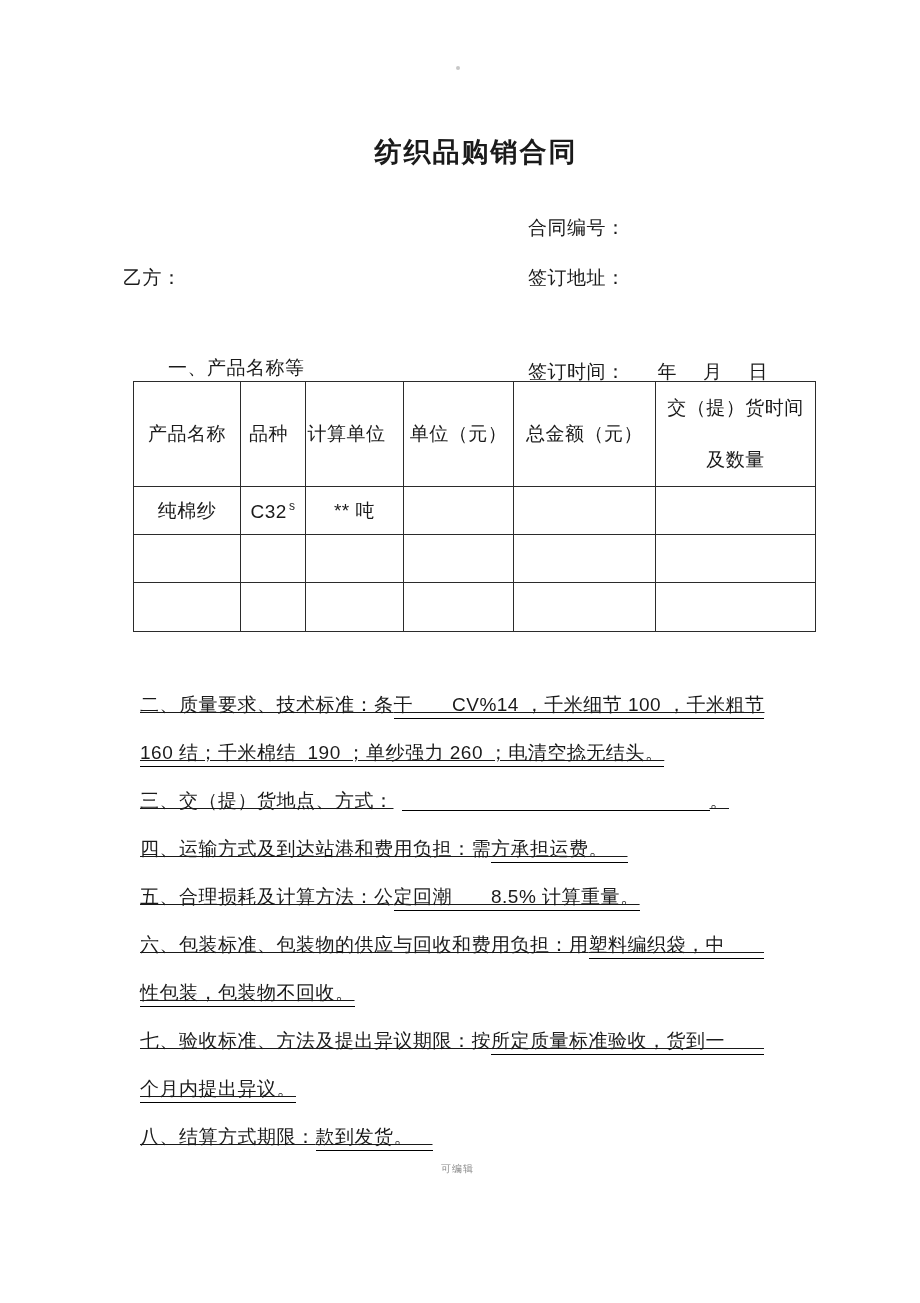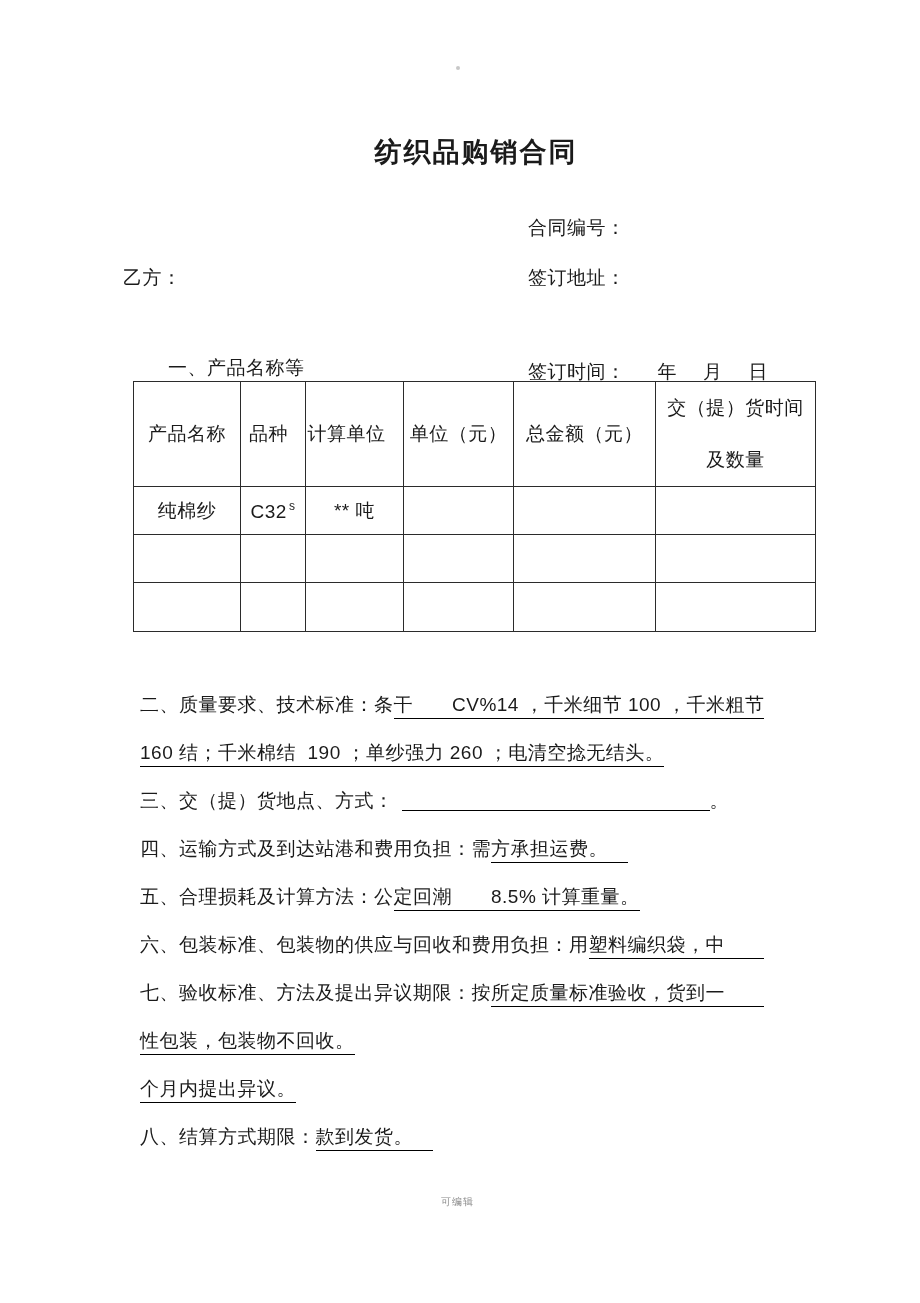--- a/index.html
+++ b/index.html
@@ -53,32 +53,32 @@
     position:absolute; left:8px; top:50%; transform:translateY(-50%);
     white-space:nowrap; text-align:left; z-index:2;
   }
   .hdr-delivery { line-height:52px; padding:0 6px; }
   .cell-footer-label { text-align:left !important; padding-left:16px !important; }
   .sup-s { font-size:12px; vertical-align:8px; margin-left:2px; }
 
   
   .clauses {
     position:absolute; left:140px; top:681px; width:670px;
-    font-size:19px; letter-spacing:0.5px;
+    font-size:19px; letter-spacing:0.5px;text-decoration:underline;
   }
   .cl-line { height:48px; line-height:48px; white-space:pre; overflow:visible; }
   .u { border-bottom:1.6px solid #000; padding-bottom:3px; }
   .blank {
     display:inline-block; width:308px; height:14px;
     border-bottom:1.6px solid #000; margin-left:8px; vertical-align:-4px;
   }
 
   
   .watermark {
-    position:absolute; left:441px; top:1195px;
+    position:absolute; left:441px; top:1162px;
     font-size:10px; color:#8a8a8a; letter-spacing:1px;
   }
 </style>
 </head>
 <body>
 
 <div class="page">
 
   <span class="stray"></span>
 
@@ -149,23 +149,23 @@
     <div class="cl-line"><span class="u">160 结；千米棉结  190 ；单纱强力 260 ；电清空捻无结头。</span></div>
 
     <div class="cl-line"><span>三、交（提）货地点、方式：</span><span class="blank"></span><span>。</span></div>
 
     <div class="cl-line"><span>四、运输方式及到达站港和费用负担：需</span><span class="u">方承担运费。　</span></div>
 
     <div class="cl-line"><span>五、合理损耗及计算方法：公</span><span class="u">定回潮　　8.5% 计算重量。</span></div>
 
     <div class="cl-line"><span>六、包装标准、包装物的供应与回收和费用负担：用</span><span class="u">塑料编织袋，中　　</span></div>
 
+    <div class="cl-line"><span class="u">性包装，包装物不回收。</span></div>
+
     <div class="cl-line"><span>七、验收标准、方法及提出异议期限：按</span><span class="u">所定质量标准验收，货到一　　</span></div>
-
-    <div class="cl-line"><span class="u">性包装，包装物不回收。</span></div>
 
     <div class="cl-line"><span class="u">个月内提出异议。</span></div>
 
     <div class="cl-line"><span>八、结算方式期限：</span><span class="u">款到发货。　</span></div>
 
   </div>
 
   <div class="watermark">可编辑</div>
 
 </div>

